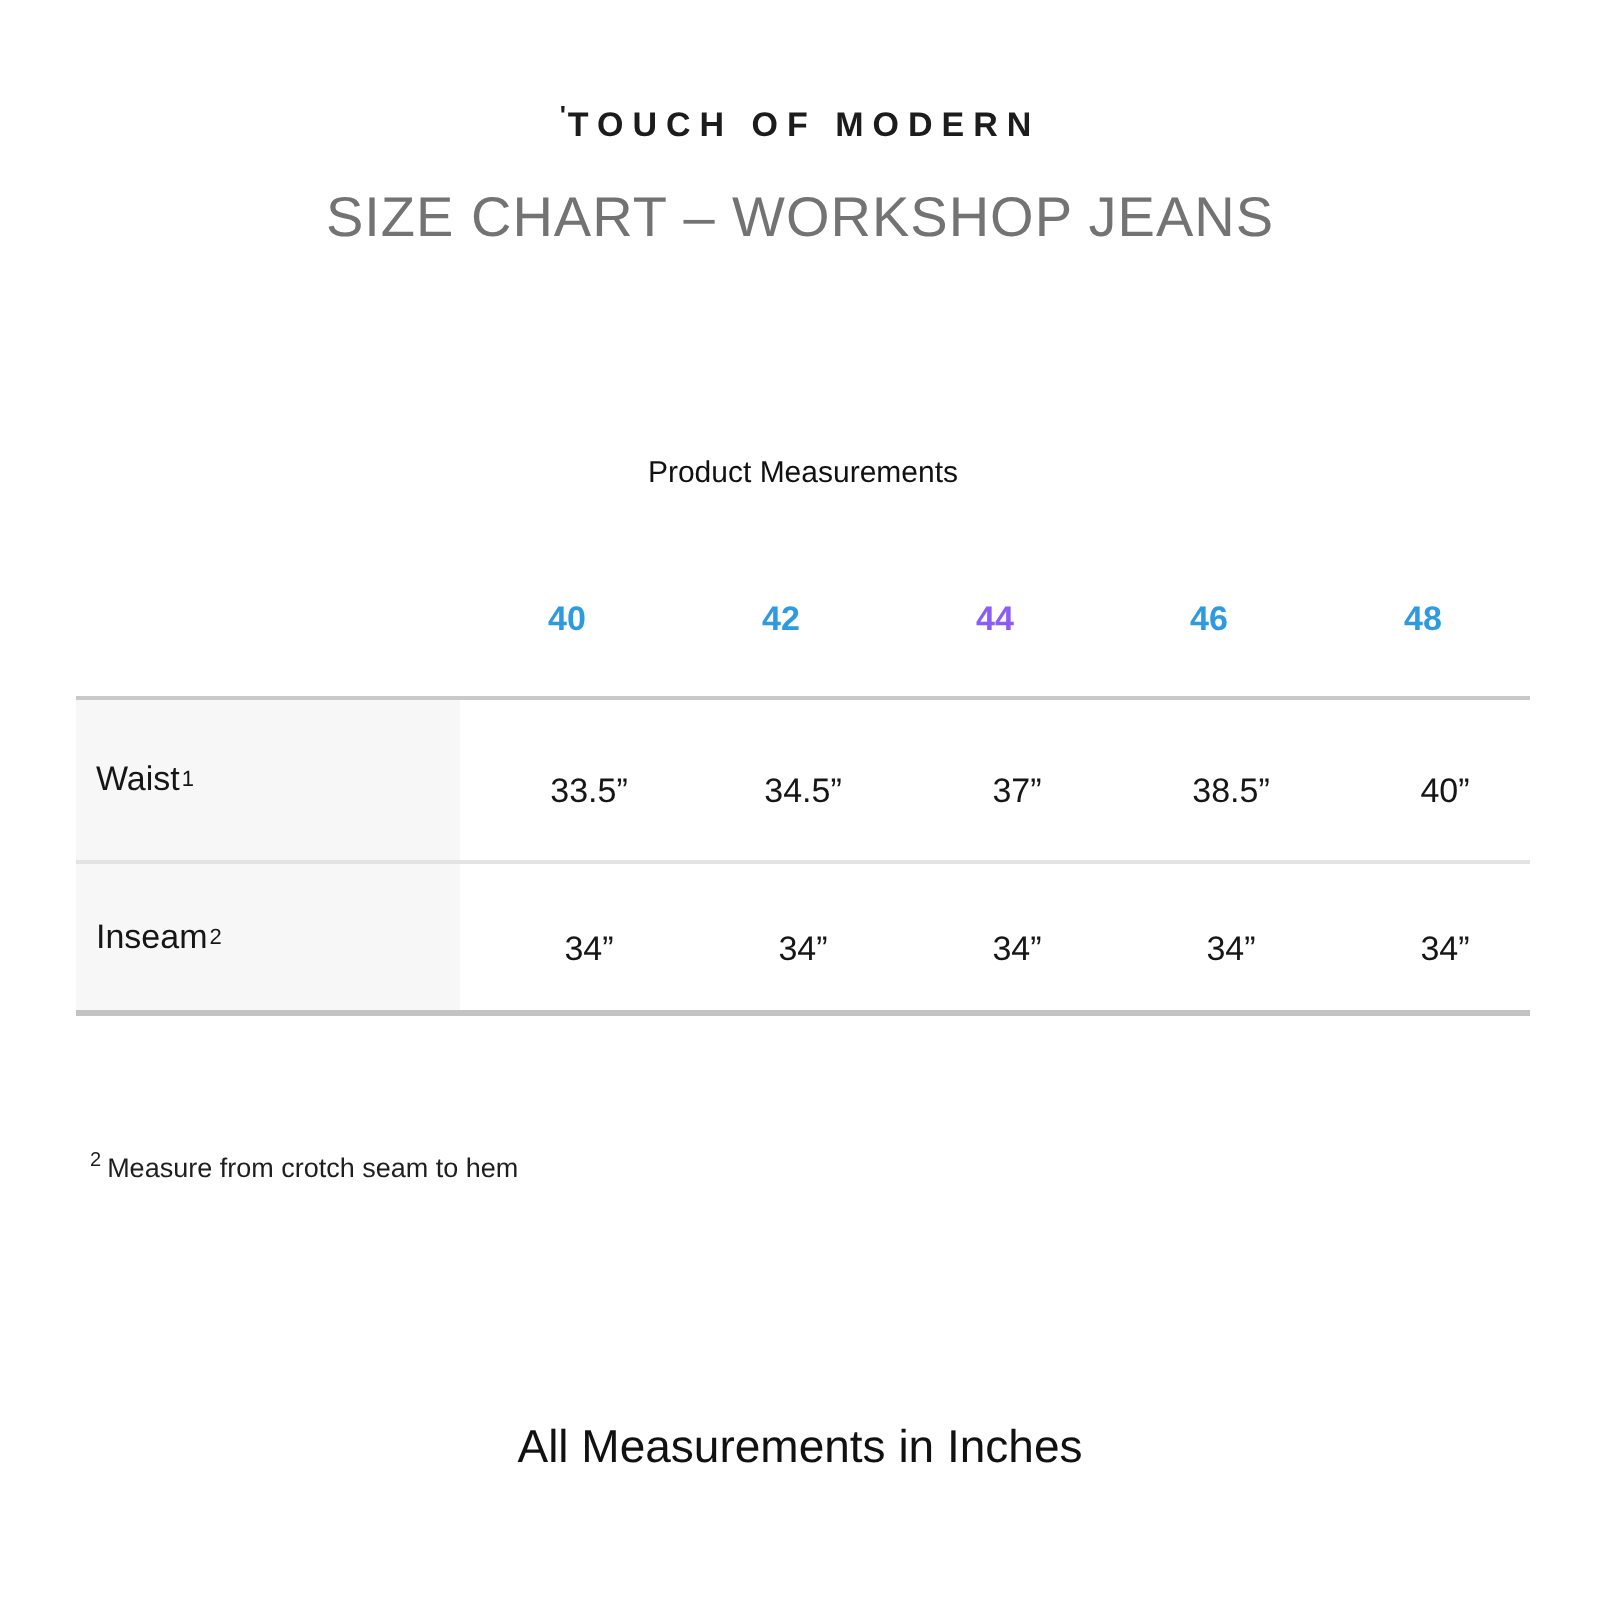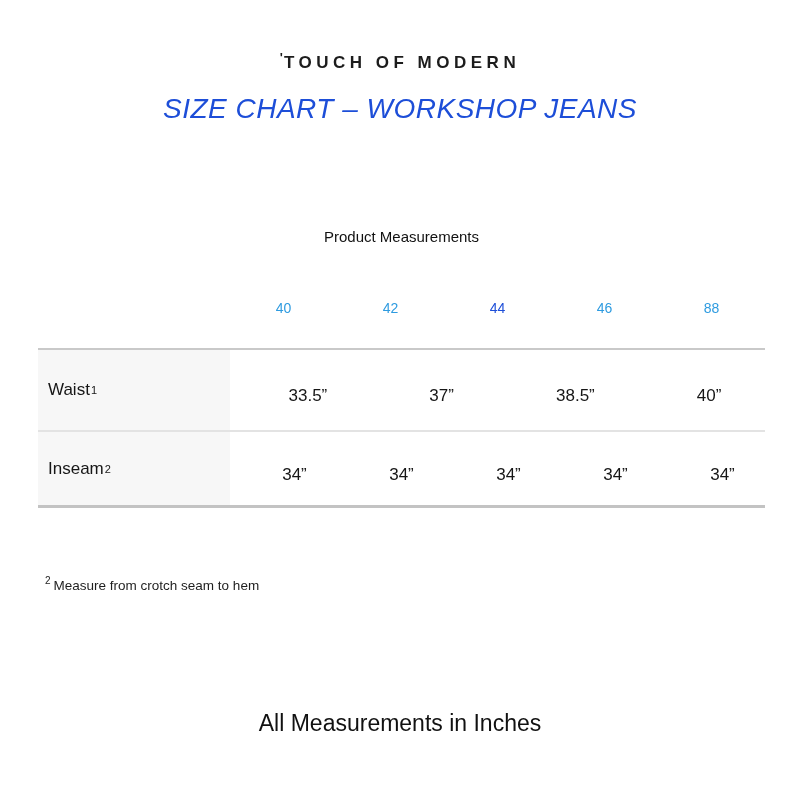--- a/index.html
+++ b/index.html
@@ -37,23 +37,22 @@
   
   .page-title {
     position: absolute;
     top: 93px;
     left: 0;
     width: 100%;
     text-align: center;
     font-size: 28px;
     font-weight: 400;
     letter-spacing: 0.5px;
-    color: #1d4ed8;
+    color: #737373;
     white-space: nowrap;
-    font-style: italic;
   }
 
   
   .table-title {
     position: absolute;
     top: 228px;
     left: 38px;
     width: 727px;
     text-align: center;
     font-size: 15px;
@@ -66,22 +65,22 @@
     position: absolute;
     top: 300px;
     left: 38px;
     width: 727px;
     display: flex;
   }
   .size-header-row .label-spacer { width: 192px; }
   .size-col {
     flex: 1;
     text-align: center;
-    font-size: 14px;
-    font-weight: 400;
+    font-size: 17px;
+    font-weight: 700;
   }
 
   
   .meas-table {
     position: absolute;
     top: 348px;
     left: 38px;
     width: 727px;
     border-top: 2px solid #c9c9c9;
     border-bottom: 3px solid #c3c3c3;
@@ -144,32 +143,33 @@
   </div>
 
   <div class="page-title">SIZE CHART – WORKSHOP JEANS</div>
 
   <div class="table-title">Product Measurements</div>
 
   <div class="size-header-row">
     <div class="label-spacer"></div>
     <div class="size-col" style="color: rgb(46, 155, 224);">40</div>
     <div class="size-col" style="color: rgb(46, 155, 224);">42</div>
-    <div class="size-col" style="color: #1d4ed8;">44</div>
+    <div class="size-col" style="color: #8b5cf6;">44</div>
     <div class="size-col" style="color: rgb(46, 155, 224);">46</div>
-    <div class="size-col" style="color: rgb(46, 155, 224);">88</div>
+    <div class="size-col" style="color: rgb(46, 155, 224);">48</div>
   </div>
 
   <div class="meas-table">
     <div class="trow trow-waist">
       <div class="row-label">
         <span>Waist</span>
           <sup>1</sup>
       </div>
       <div class="cell">33.5”</div>
+      <div class="cell">34.5”</div>
       <div class="cell">37”</div>
       <div class="cell">38.5”</div>
       <div class="cell">40”</div>
     </div>
     <div class="row-divider"></div>
     <div class="trow trow-inseam">
       <div class="row-label">
         <span>Inseam</span>
           <sup>2</sup>
       </div>

